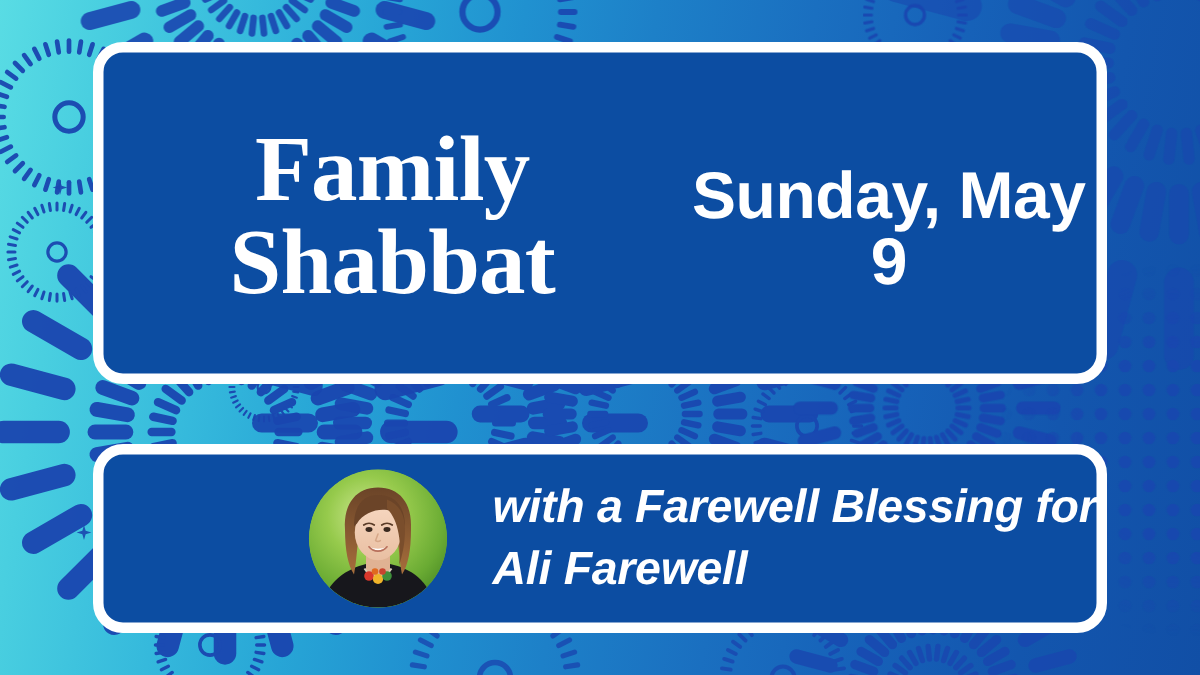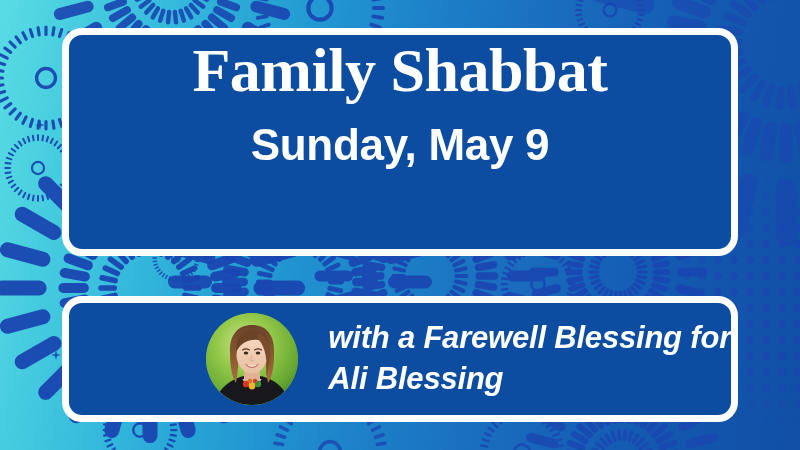--- a/index.html
+++ b/index.html
@@ -36,21 +36,21 @@
   
   .card {
     position:absolute;
     background:#0c4da2;
     border:7px solid #ffffff;
     border-radius:20px;
   }
   #card-top {
     left:62px; top:28px;
     width:676px; height:228px;
-    display:flex; flex-direction:column;
+    display:flex; flex-direction:row;
     align-items:center; justify-content:flex-start;
   }
   #card-bottom {
     left:62px; top:296px;
     width:676px; height:126px;
     display:flex; 
     align-items:center;
     padding-left:48px;
     gap:30px;
     justify-content:flex-end;
@@ -390,17 +390,17 @@
           <circle cx="46" cy="73" r="3.4" fill="#f0b429"></circle>
           <circle cx="52" cy="71" r="3.2" fill="#3f8f3a"></circle>
           <circle cx="44" cy="68" r="2.2" fill="#e06a1f"></circle>
           <circle cx="49" cy="68" r="2.2" fill="#c8432f"></circle>
         </g>
       </svg>
     </div>
 
     <div class="blessing">
       <div>with a Farewell Blessing for</div>
-      <div>Ali Blessing</div>
+      <div>Ali Farewell</div>
     </div>
   </div>
 
 </div>
 
 </body></html>

